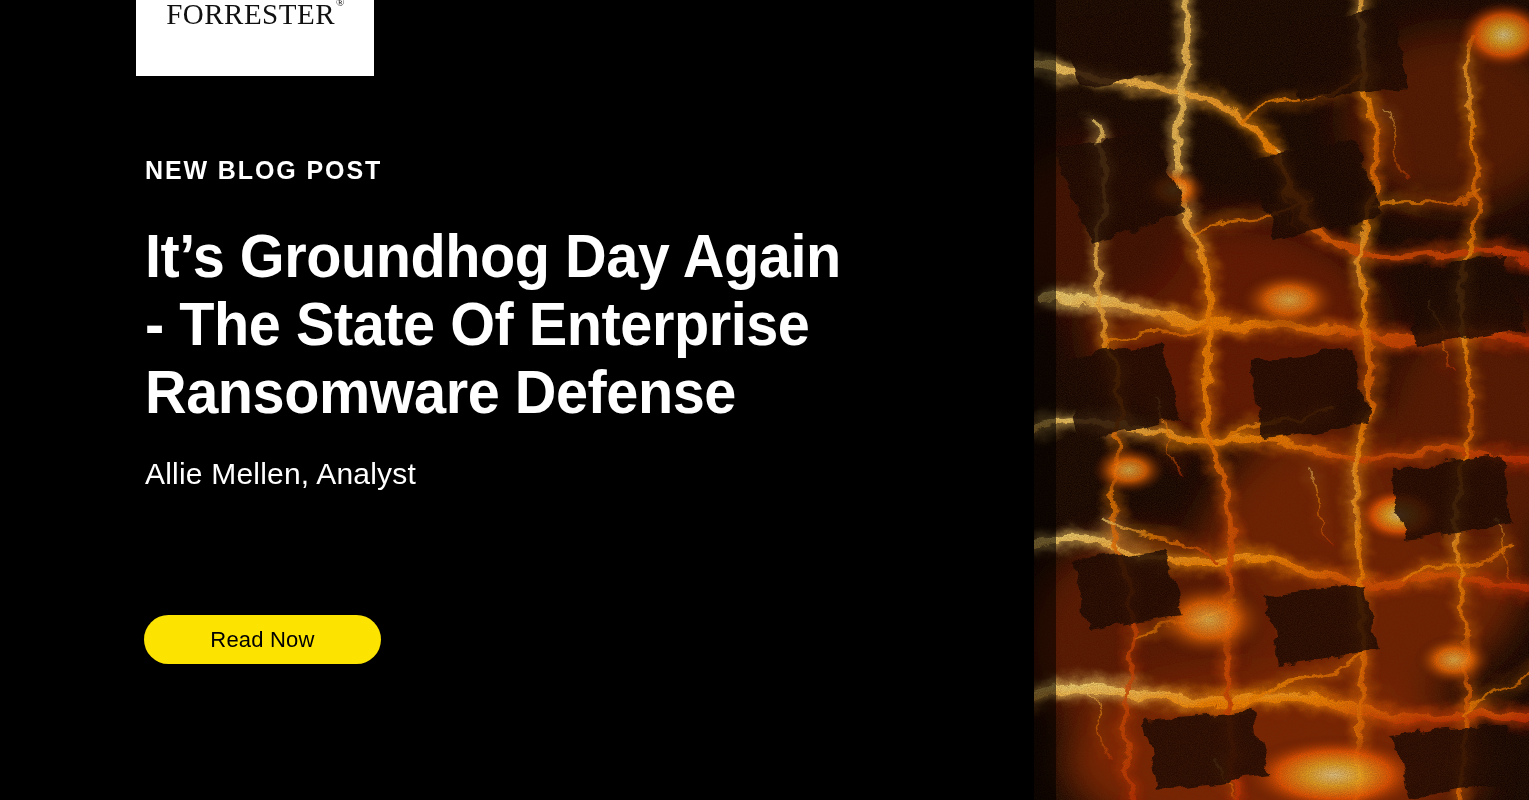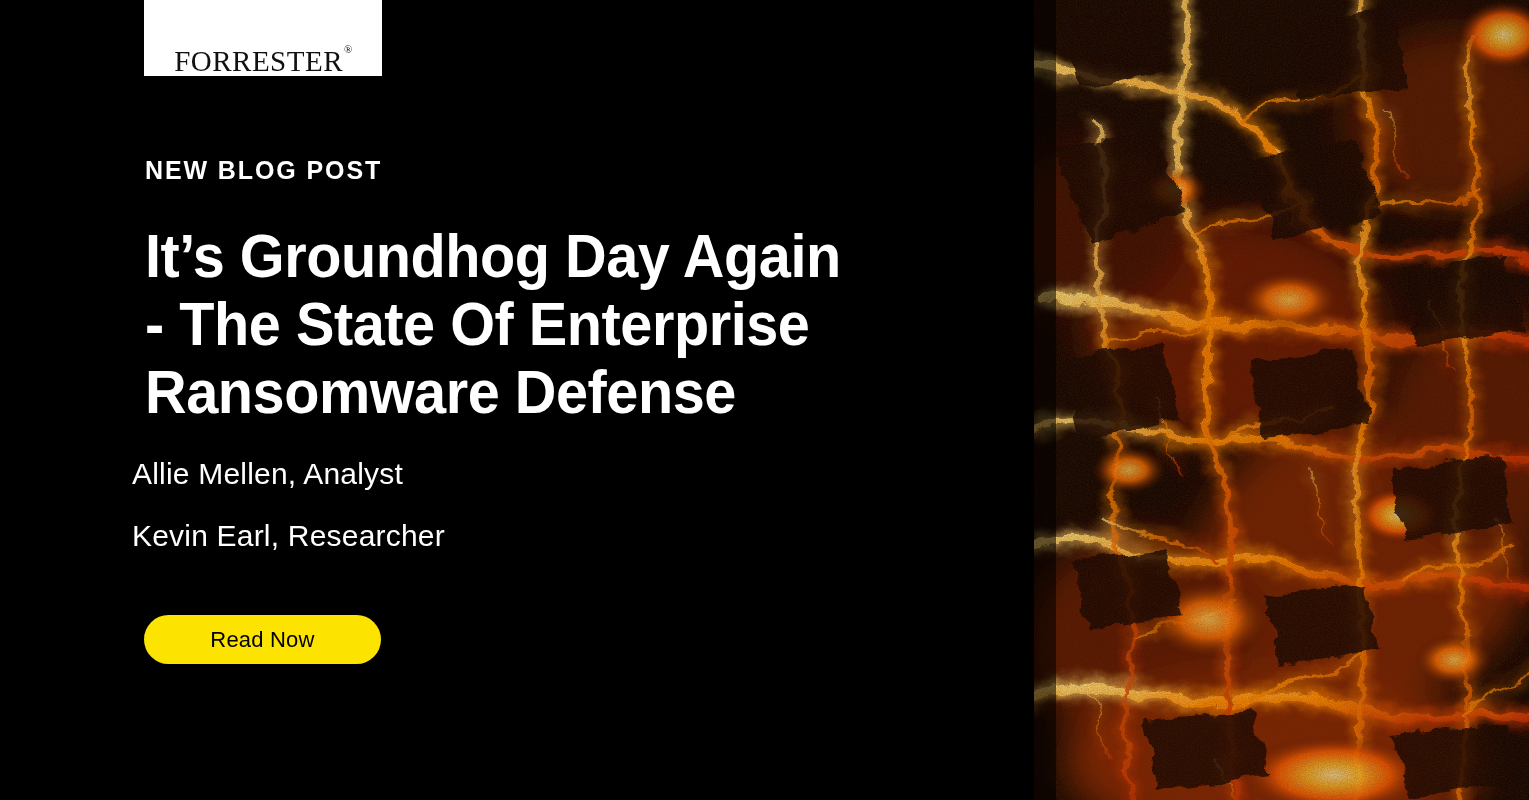--- a/index.html
+++ b/index.html
@@ -25,27 +25,27 @@
     position:absolute;
     left:0; top:0;
     width:1034px;
     height:800px;
     background:#000000;
   }
 
   
   .logo-plate {
     position:absolute;
-    left:144px;
+    left:136px;
     top:0;
     width:238px;
     height:76px;
     background:#ffffff;
     display:flex;
-    align-items:flex-end;
+    align-items:flex-start;
     justify-content:center;
   }
   .logo-wordmark {
     font-family:"Liberation Serif", "DejaVu Serif", serif;
     font-weight:400;
     font-size:29px;
     letter-spacing:0.5px;
     color:#111111;
     line-height:1;
     position:relative;
@@ -85,21 +85,21 @@
     line-height:68px;
     letter-spacing:-0.5px;
     transform:scaleX(0.93);
     transform-origin:left top;
   }
   .headline .hl-line { display:block; white-space:nowrap; }
 
   
   .author {
     position:absolute;
-    left:132px;
+    left:145px;
     font-size:30px;
     font-weight:400;
     color:#ffffff;
     line-height:1;
     letter-spacing:0.2px;
     white-space:nowrap;
   }
   .author-1 { top:459px; }
   .author-2 { top:521px; }
 
@@ -151,21 +151,20 @@
 
     <div class="eyebrow">NEW BLOG POST</div>
 
     <h1 class="headline">
       <span class="hl-line">It’s Groundhog Day Again</span>
       <span class="hl-line">- The State Of Enterprise</span>
       <span class="hl-line">Ransomware Defense</span>
     </h1>
 
     <div class="author author-1">Allie  Mellen, Analyst</div>
-    <div class="author author-2">Kevin Earl, Researcher</div>
 
     <button class="cta-button">Read Now</button>
 
   </div>
 
   <div class="lava-panel">
     <svg viewBox="0 0 495 800" preserveAspectRatio="xMidYMid slice">
       <defs>
         <radialGradient id="emberA" cx="50%" cy="50%" r="50%">
           <stop offset="0%" stop-color="#fff0a8"></stop>

